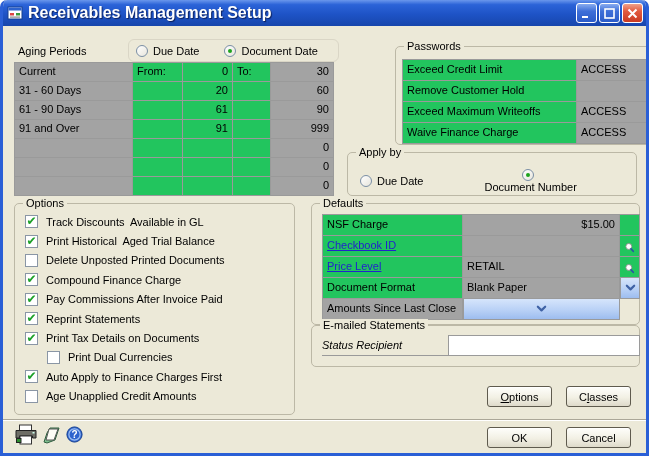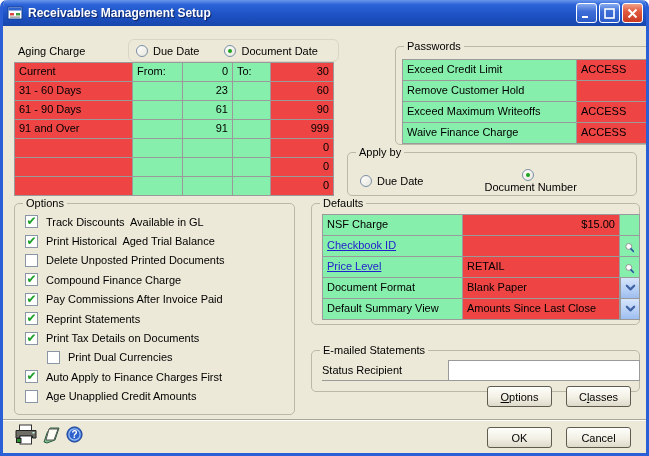--- a/index.html
+++ b/index.html
@@ -13,21 +13,21 @@
     background: #ECE9D8;
     overflow: hidden;
   }
   .titlebar {
     position: absolute; top:0; left:-3px; right:-3px; height: 26px;
     background: linear-gradient(180deg,#6A97EC 0%, #2B63D8 18%, #1E53C6 55%, #1746AC 100%);
     border-radius: 7px 7px 0 0;
     display: flex; align-items: center; padding: 0 6px 0 7px;
   }
   .app-icon { width: 16px; height: 16px; margin-right: 5px; flex: 0 0 auto; }
-  .title { color: #fff; font-weight: bold; font-size: 12px; text-shadow: 1px 1px 1px rgba(0,0,30,.6); flex: 1 1 auto; white-space: nowrap; }
+  .title { color: #fff; font-weight: bold; font-size: 16px; text-shadow: 1px 1px 1px rgba(0,0,30,.6); flex: 1 1 auto; white-space: nowrap; }
   .winbtns { display: flex; gap: 2px; }
   .winbtn { width: 21px; height: 20px; border: 1px solid #fff; border-radius: 3px; display:flex; align-items:center; justify-content:center; }
   .winbtn.min, .winbtn.max { background: linear-gradient(180deg,#88ABEF 0%, #3E6FD8 40%, #2A5BC8 100%); }
   .winbtn.close { background: linear-gradient(180deg,#F0A18A 0%, #E25B3F 40%, #C93A22 100%); }
 
   .content { position: absolute; top: 26px; left: 0; width: 643px; height: 427px; }
 
   .abs { position: absolute; }
   .lbl { white-space: pre; }
 
@@ -40,37 +40,37 @@
   .radio { width: 12px; height: 12px; border: 1px solid #7B8FA5; border-radius: 50%; background: linear-gradient(135deg,#fff,#E7E5DC); position: relative; flex: 0 0 auto; }
   .radio .dot { position: absolute; left: 3px; top: 3px; width: 4px; height: 4px; border-radius: 50%; background: #1EA31E; visibility: hidden; }
   .radio.on .dot { visibility: visible; }
   .radio-label { margin-left: 5px; white-space: pre; }
 
   .radio-frame { border: 1px solid #DAD6C6; border-radius: 6px; display: flex; align-items: center; }
 
   
   .aging-grid { display: grid; grid-template-columns: 118px 50px 50px 38px 63px; grid-auto-rows: 19px; border-top: 1px solid #9a9a9a; border-left: 1px solid #9a9a9a; background: #EDE9DC; }
   .cell { border-right: 1px solid #9a9a9a; border-bottom: 1px solid #9a9a9a; padding: 2px 4px 0 4px; overflow: hidden; white-space: nowrap; }
-  .cell.w { background: #ef4444; }
-  .cell.b { background: #86efac; }
+  .cell.w { background: #a3a3a3; }
+  .cell.b { background: #22c55e; }
   .cell.r { text-align: right; }
 
   
   .pw-grid { display: grid; grid-template-columns: 174px 102px; grid-auto-rows: 21px; border-top: 1px solid #9a9a9a; border-left: 1px solid #9a9a9a; }
   .pw-grid .cell { padding-top: 3px; }
 
   
   .def-grid { display: grid; grid-template-columns: 140px 157px 20px; grid-auto-rows: 21px; border-top: 1px solid #9a9a9a; border-left: 1px solid #9a9a9a; }
   .def-grid .cell { padding-top: 3px; }
   .link { color: #2222CC; text-decoration: underline; cursor: pointer; }
   .trail { display: flex; align-items: center; justify-content: center; }
   .combo-btn { background: linear-gradient(180deg,#D6E5FB 0%, #B6CFF5 60%, #9DBDEF 100%); border-left: 1px solid #9a9a9a; width: 100%; height: 100%; display:flex; align-items:center; justify-content:center; }
 
   
-  .em-grid { display: grid; grid-template-columns: 126px 192px; grid-auto-rows: 21px; }
+  .em-grid { display: grid; grid-template-columns: 126px 192px; grid-auto-rows: 21px; font-style: italic; }
   .em-grid .lblcell { border-bottom: 1px solid #9a9a9a; padding-top: 4px; }
   .em-grid .field { background: #fff; border: 1px solid #9a9a9a; }
 
   
   .opt-list { position: absolute; left: 10px; top: 8px; right: 4px; }
   .opt-item { height: 19.4px; display: flex; align-items: center; }
   .opt-item.indent { padding-left: 22px; }
   .checkbox { width: 13px; height: 13px; background: #fff; border: 1px solid #8A96A5; display: flex; align-items: center; justify-content: center; flex: 0 0 auto; }
   .checkbox .mark { visibility: hidden; color: #1CA028; font-size: 12px; font-weight: bold; line-height: 10px; margin-top: -1px; }
   .checkbox.on .mark { visibility: visible; }
@@ -120,21 +120,21 @@
       <span class="winbtn close">
         <svg width="11" height="11" viewBox="0 0 11 11">
             <path d="M1.5 1.5 L9.5 9.5 M9.5 1.5 L1.5 9.5" stroke="#fff" stroke-width="2"></path>
           </svg>
       </span>
     </span>
   </div>
 
   <div class="content">
 
-    <span class="abs lbl" style="left:15px; top:19px;">Aging Charge</span>
+    <span class="abs lbl" style="left:15px; top:19px;">Aging Periods</span>
 
     <div class="abs radio-frame" style="left:125px; top:13px; width:211px; height:23px; padding-left:7px;">
       <span class="radio-row">
         <span class="radio"></span>
         <span class="radio-label">Due Date</span>
       </span>
       <span class="radio-row" style="margin-left:25px;">
         <span class="radio on">
             <span class="dot"></span>
           </span>
@@ -145,21 +145,21 @@
     <div class="abs aging-grid" style="left:11px; top:36px; width:320px;">
 
       <div class="cell w">Current</div>
       <div class="cell b">From:</div>
       <div class="cell b r">0</div>
       <div class="cell b">To:</div>
       <div class="cell w r">30</div>
 
       <div class="cell w">31 - 60 Days</div>
       <div class="cell b"></div>
-      <div class="cell b r">23</div>
+      <div class="cell b r">20</div>
       <div class="cell b"></div>
       <div class="cell w r">60</div>
 
       <div class="cell w">61 - 90 Days</div>
       <div class="cell b"></div>
       <div class="cell b r">61</div>
       <div class="cell b"></div>
       <div class="cell w r">90</div>
 
       <div class="cell w">91 and Over</div>
@@ -312,33 +312,32 @@
         <div class="cell b">Document Format</div>
         <div class="cell w">Blank Paper</div>
         <div class="cell trail" style="padding:0;">
           <span class="combo-btn">
               <svg width="11" height="8" viewBox="0 0 12 8">
                 <path d="M2 1.5 L6 5.5 L10 1.5" fill="none" stroke="#3F62A5" stroke-width="2.4" stroke-linecap="round" stroke-linejoin="round"></path>
               </svg>
             </span>
         </div>
 
-        <div class="cell b">Default Summary View</div>
         <div class="cell w">Amounts Since Last Close</div>
         <div class="cell trail" style="padding:0;">
           <span class="combo-btn">
               <svg width="11" height="8" viewBox="0 0 12 8">
                 <path d="M2 1.5 L6 5.5 L10 1.5" fill="none" stroke="#3F62A5" stroke-width="2.4" stroke-linecap="round" stroke-linejoin="round"></path>
               </svg>
             </span>
         </div>
       </div>
     </div>
 
-    <div class="group" style="left:308px; top:324px; width:329px; height:42px;">
+    <div class="group" style="left:308px; top:299px; width:329px; height:42px;">
       <span class="glabel">E-mailed Statements</span>
       <div class="em-grid" style="position:absolute; left:10px; top:9px; width:312px;">
         <div class="lblcell">Status Recipient</div>
         <div class="field"></div>
       </div>
     </div>
 
     <button class="xpbtn" style="left:484px; top:360px;"><span></span><span class="ak">O</span><span>ptions</span></button>
     <button class="xpbtn" style="left:563px; top:360px;"><span>C</span><span class="ak">l</span><span>asses</span></button>
 

